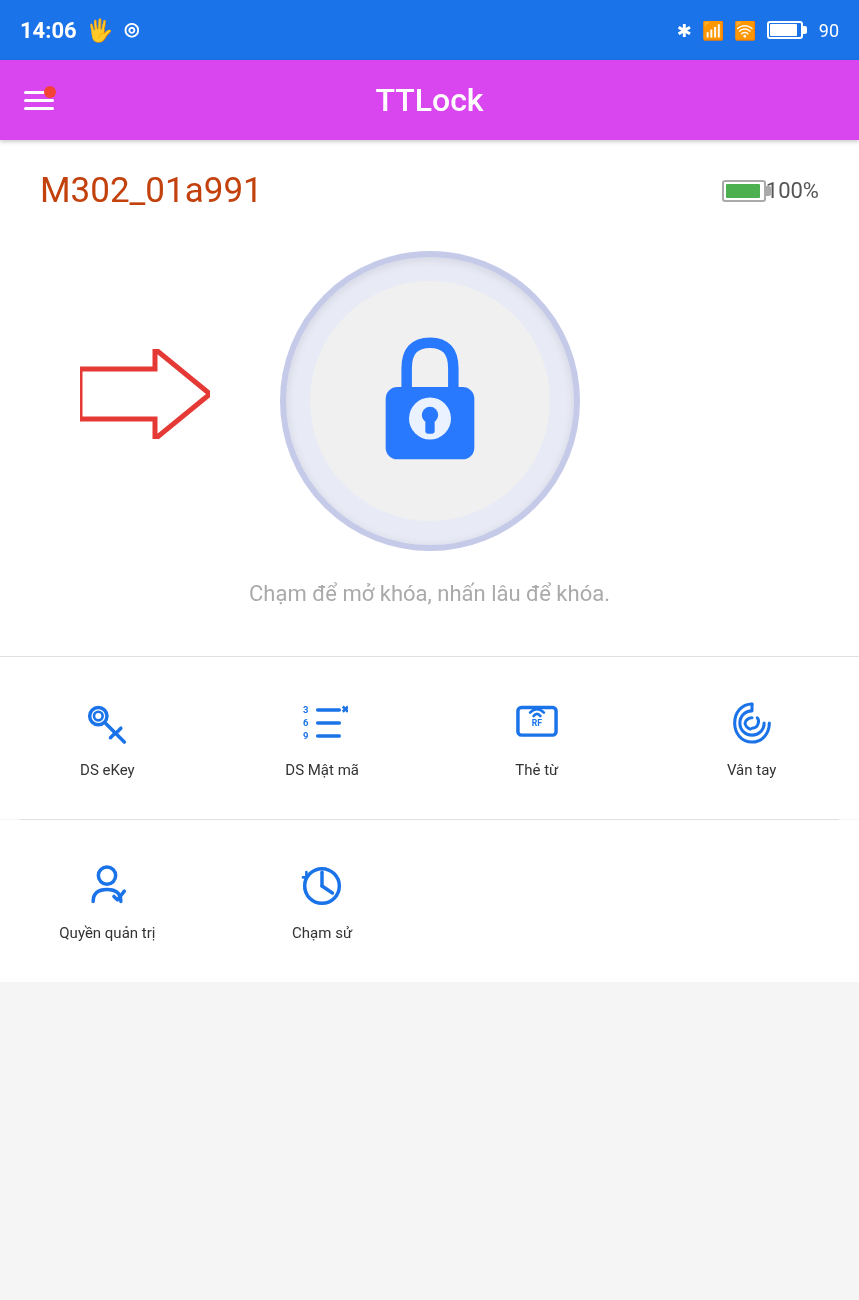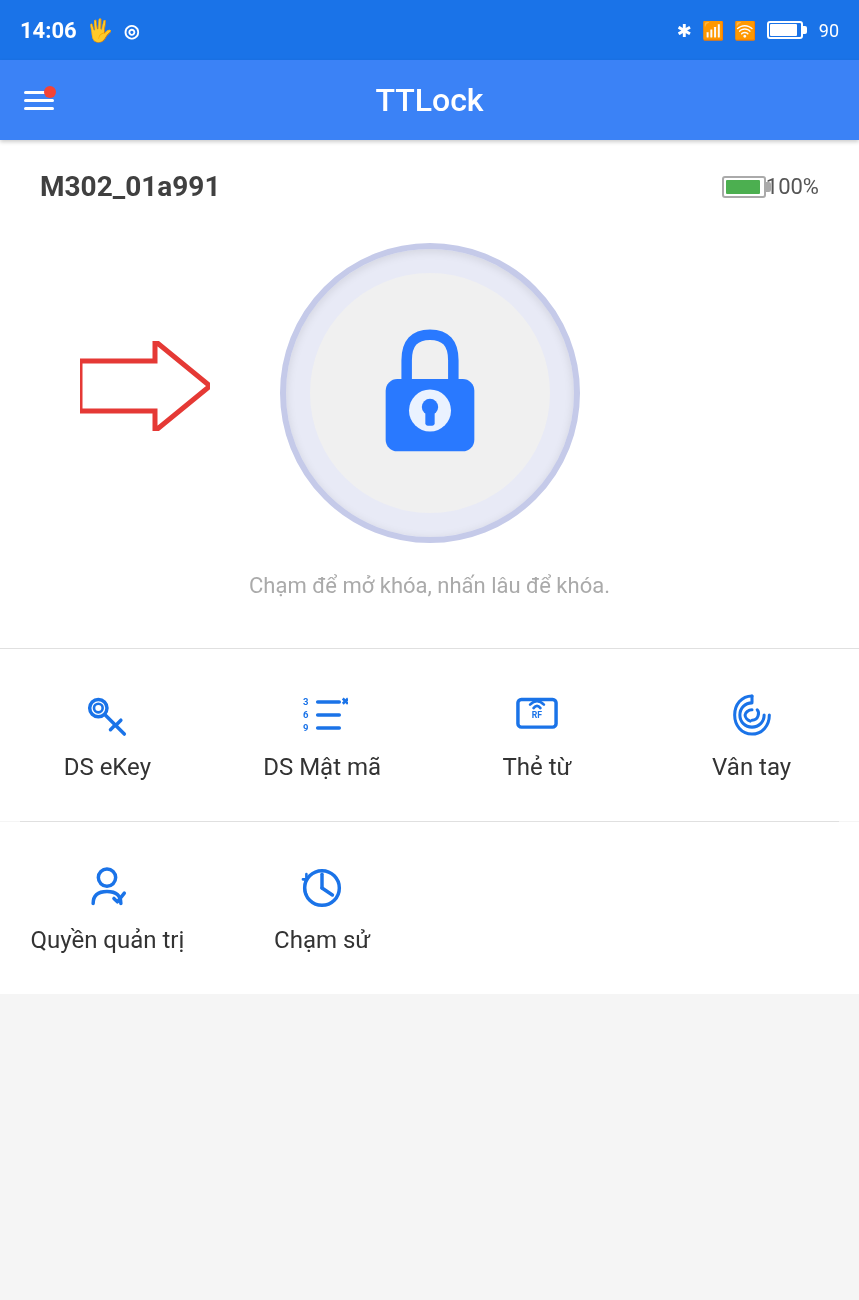--- a/index.html
+++ b/index.html
@@ -16,21 +16,21 @@
       background: #1a73e8;
       height: 60px;
       display: flex;
       align-items: center;
       justify-content: space-between;
       padding: 0 20px;
       color: white;
     }
     .status-left {
       display: flex;
-      align-items: center;
+      align-items: flex-start;
       gap: 10px;
       font-size: 22px;
       font-weight: bold;
     }
     .status-right {
       display: flex;
       align-items: center;
       gap: 10px;
       font-size: 18px;
     }
@@ -63,21 +63,21 @@
     }
     .battery-fill {
       height: 100%;
       width: 90%;
       background: white;
       border-radius: 1px;
     }
 
     
     .app-header {
-      background: #3b82f6;
+      background: #d946ef;
       height: 80px;
       display: flex;
       align-items: center;
       justify-content: center;
       position: relative;
       box-shadow: 0 2px 4px rgba(0,0,0,0.2);
     }
     .hamburger-menu {
       position: absolute;
       left: 24px;
@@ -116,23 +116,23 @@
 
     
     .device-info {
       display: flex;
       align-items: center;
       justify-content: space-between;
       padding: 0 20px;
       margin-bottom: 20px;
     }
     .device-name {
-      font-size: 28px;
-      font-weight: bold;
-      color: #404040;
+      font-size: 35px;
+      font-weight: normal;
+      color: #c2410c;
     }
     .battery-status {
       display: flex;
       align-items: center;
       gap: 0;
       font-size: 22px;
       color: #555;
     }
     .battery-green {
       width: 44px;
@@ -237,21 +237,21 @@
       padding: 20px 10px;
       cursor: pointer;
       gap: 12px;
     }
     .grid-icon {
       color: #1a73e8;
       width: 52px;
       height: 52px;
     }
     .grid-label {
-      font-size: 24px;
+      font-size: 15px;
       color: #333;
       text-align: center;
     }
 
     .grid-divider {
       height: 1px;
       background: #e0e0e0;
       margin: 0 20px;
     }
 

